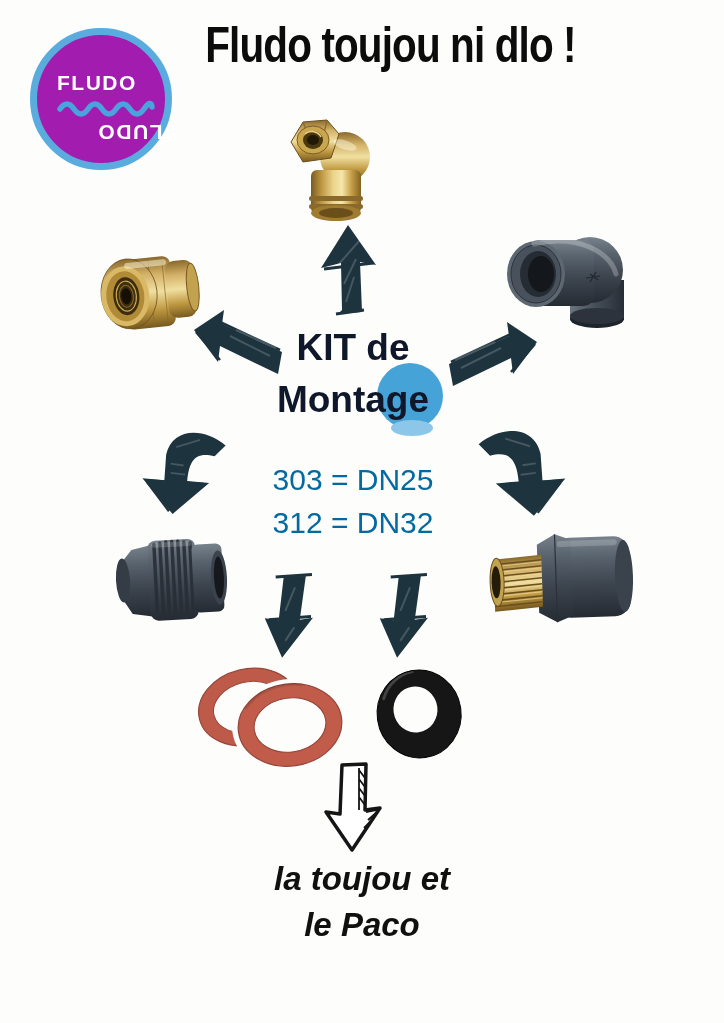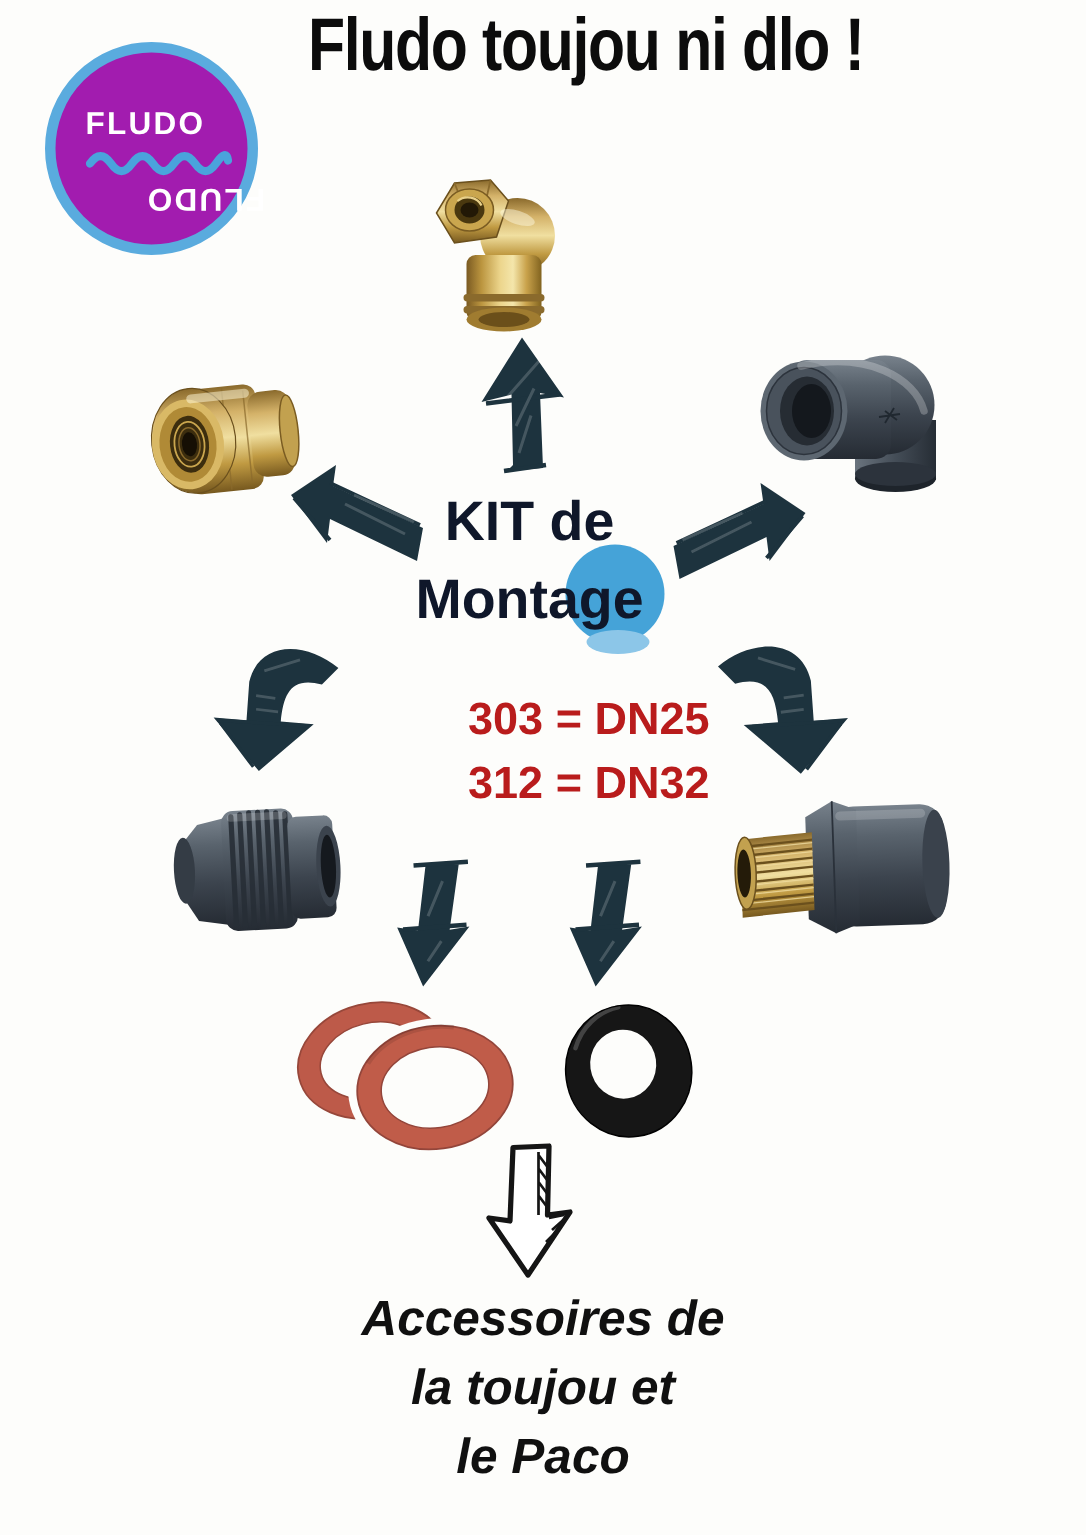--- a/index.html
+++ b/index.html
@@ -22,38 +22,38 @@
   }
   .logo-wave { position:absolute; left:20px; top:62px; width:98px; height:22px; }
   .logo-text-bottom {
     position:absolute; left:60px; top:85px;
     color:#ffffff; font-weight:700; font-size:21px; letter-spacing:1.5px;
     transform:rotate(180deg);
   }
 
   
   .headline {
-    left:178px; top:0; width:424px; text-align:center;
+    left:178px; top:16px; width:424px; text-align:center;
     font-size:46px; font-weight:700; color:#0c0c0c; letter-spacing:-1px;
     white-space:nowrap;
   }
   .headline > span { display:inline-block; transform:scale(.88,1.08); transform-origin:center top; }
 
   
   .blue-dot { left:377px; top:363px; width:66px; height:66px; border-radius:50%;
     background:#45a3d8; z-index:2; }
   .blue-dot::after { content:""; position:absolute; left:14px; bottom:-7px;
     width:42px; height:16px; border-radius:50%; background:#8cc6e8; z-index:-1; }
   .kit-title {
     left:233px; top:322px; width:240px; text-align:center; z-index:3;
     font-size:37px; font-weight:700; color:#0f172a; line-height:52px;
   }
   .kit-codes {
-    left:233px; top:458px; width:240px; text-align:right; z-index:3;
-    font-size:30px; font-weight:700; color:#b91c1c; line-height:43px;
+    left:233px; top:458px; width:240px; text-align:center; z-index:3;
+    font-size:30px; font-weight:400; color:#0369a1; line-height:43px;
   }
 
   
   .caption {
     left:140px; top:856px; width:444px; text-align:center;
     font-size:33px; font-weight:700; font-style:italic; color:#101010;
     line-height:46px;
   }
 
   .fit svg { display:block; width:100%; height:100%; }
@@ -320,18 +320,17 @@
       <g transform="rotate(-8 49 51)">
         <ellipse cx="49" cy="52" rx="42" ry="44" fill="#161616"></ellipse>
         <ellipse cx="46" cy="47" rx="22" ry="23" fill="#fdfdfb"></ellipse>
         <path d="M16 32 A38 40 0 0 1 48 9" stroke="#484848" stroke-width="3" fill="none" stroke-linecap="round" opacity=".9"></path>
         <ellipse cx="49" cy="52" rx="42" ry="44" fill="none" stroke="#000000" stroke-width="1"></ellipse>
       </g>
     </svg>
   </div>
 
   <div class="abs caption">
-    <div>Accessoires de</div>
     <div>la toujou et</div>
     <div>le Paco</div>
   </div>
 
 </div>
 
 </body></html>

